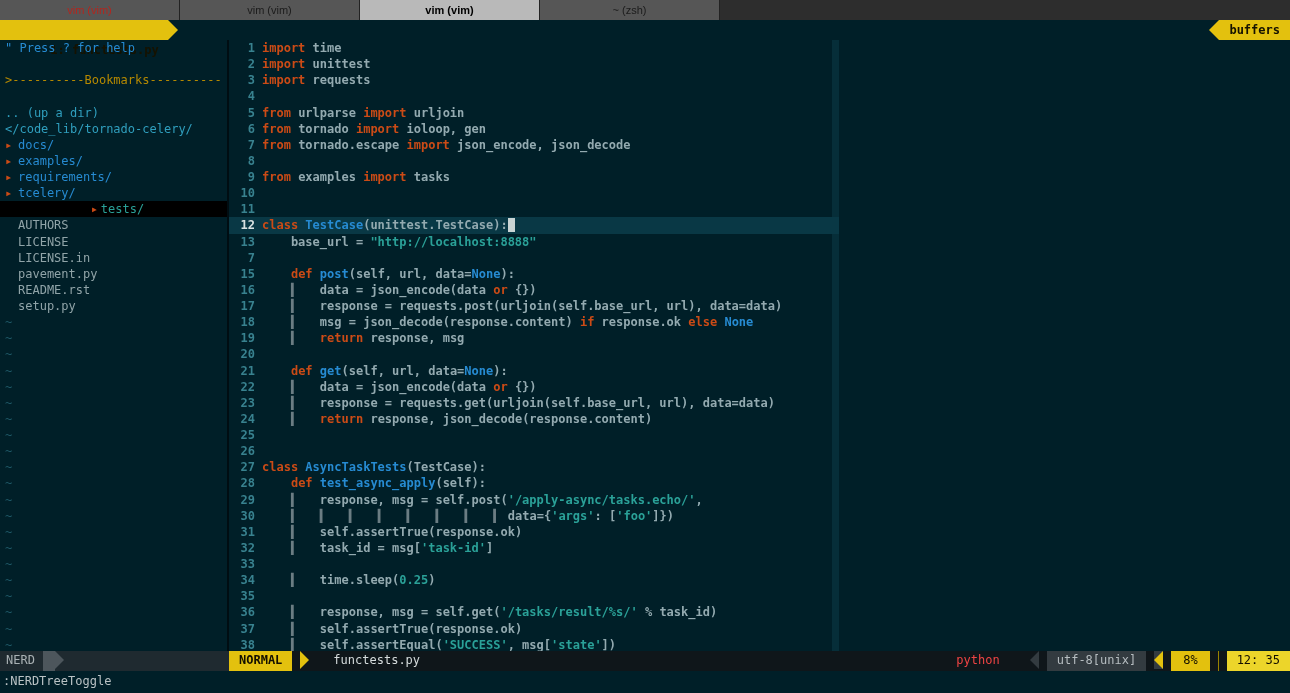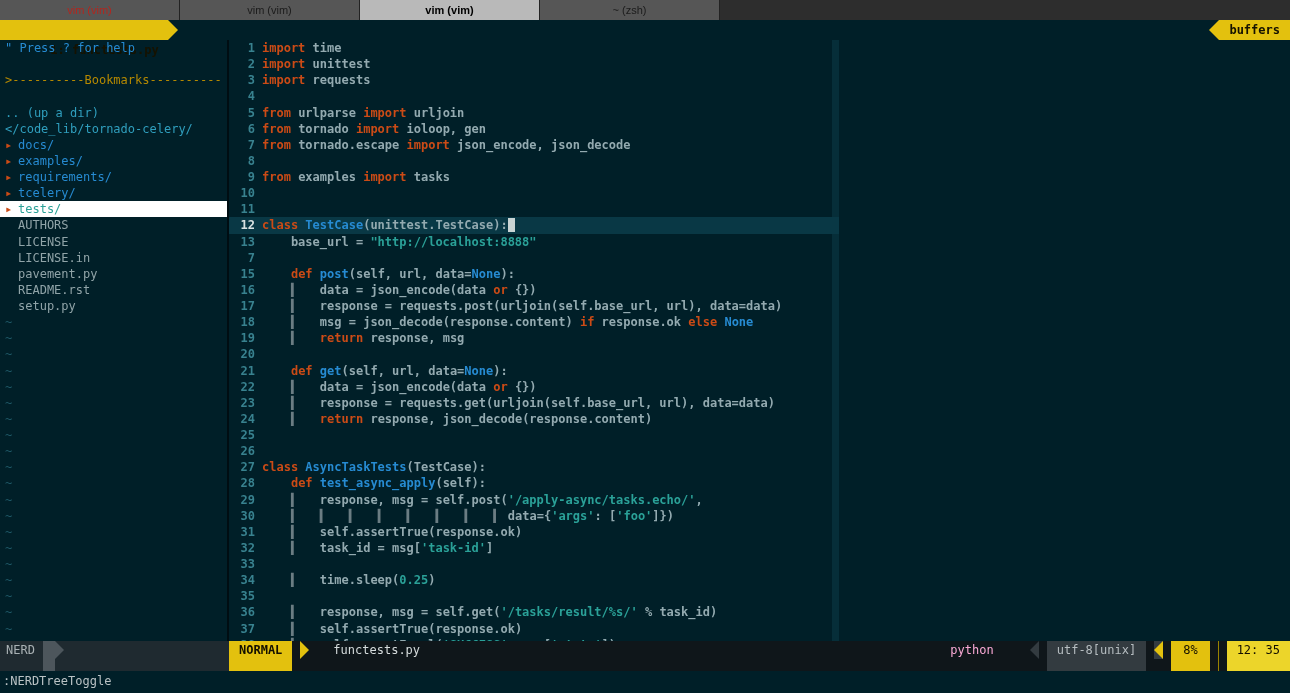--- a/index.html
+++ b/index.html
@@ -30,51 +30,51 @@
   
   .main { flex:1; display:flex; min-height:0; }
   .nerdtree { width:227px; font-size:12px; line-height:16.13px; overflow:hidden; }
   .trow { height:16.13px; white-space:pre; padding-left:5px; color:#90a4a8; }
   .trow.help { color:#268bd2; }
   .trow.bookmarks { color:#b58900; }
   .trow.updir .label, .trow.root .label { color:#2f9fbe; }
   .trow .chev { display:inline-block; width:13px; color:#cb4b16; }
   .trow.dir .label { color:#268bd2; }
   .trow.file { padding-left:18px; }
-  .trow.selected { background:#ffffff; }
+  .trow.selected { background:#000000;text-align:center; }
   .trow.selected .label { color:#2aa198; }
   .trow.tilde { color:var(--tilde); }
   .vsep { width:2px; background:#000d12; }
 
   
   .editor { flex:1; position:relative; font-size:12px; line-height:16.13px; overflow:hidden; }
   .colorcolumn { position:absolute; left:603px; top:0; bottom:0; width:7px; background:#062e39; }
   .line { height:16.13px; white-space:pre; position:relative;font-weight:bold; }
   .line .ln { display:inline-block; width:26px; text-align:right; margin-right:7px; color:var(--lnum); position:relative; z-index:1; }
   .line .ln.cur { color:#d9e2e2; }
   .line.cursorline::before { content:""; position:absolute; left:0; top:0; bottom:0; width:610px; background:var(--cursorline); }
   .codetext { position:relative; z-index:1; color:var(--text); }
   .sg-k { color:var(--kw); }
   .sg-b { color:var(--blue); }
   .sg-s { color:var(--cyan); }
   .sg-g { color:#6b7d83; }
   .sg-cur { background:#c9d4d4; color:#062e39; }
 
   
-  .statusline { height:30px; display:flex; font-size:12px; line-height:18px; }
+  .statusline { height:20px; display:flex; font-size:12px; line-height:18px; }
   .nerd-status { width:229px; background:#1f2a30; display:flex; align-items:stretch; }
   .nerd-status .lbl { color:#a9b1b4; padding-left:6px; margin-right:8px; }
   .nerd-block { width:12px; background:#4d565c; }
   .tri.r18g { border-width:9px 0 9px 9px; border-left-color:#4d565c; }
   .main-status { flex:1; background:var(--status-bg); display:flex; align-items:stretch; overflow:hidden;gap:8px; }
   .mode-chip { background:var(--yellow); color:#141000; font-weight:bold; padding:0 10px; }
   .tri.r18y { border-width:9px 0 9px 9px; border-left-color:var(--yellow); }
   .fname { margin-left:16px; color:#d6dcdd; }
   .ms-space { flex:1; }
-  .ftype { color:#f9a8d4; margin-right:28px; }
+  .ftype { color:#ef4444; margin-right:22px; }
   .tri.l18g { border-width:9px 9px 9px 0; border-right-color:var(--graychip); }
   .enc-chip { background:var(--graychip); color:#b6bdc0; padding:0 10px; }
   .tri.l18y { border-width:9px 9px 9px 0; border-right-color:var(--yellow); background:var(--graychip); }
   .pct { background:var(--yellow); color:#141000; padding:0 12px; }
   .ydiv { width:1px; background:#9a8300; }
   .pos { background:#ecd52a; color:#141000; font-weight:normal; padding:0 10px; white-space:pre; }
 
   .cmdline { height:22px; font-size:12px; color:#b9c2c4; padding:3px 0 0 3px; background:var(--bg); }
 </style>
 </head>

